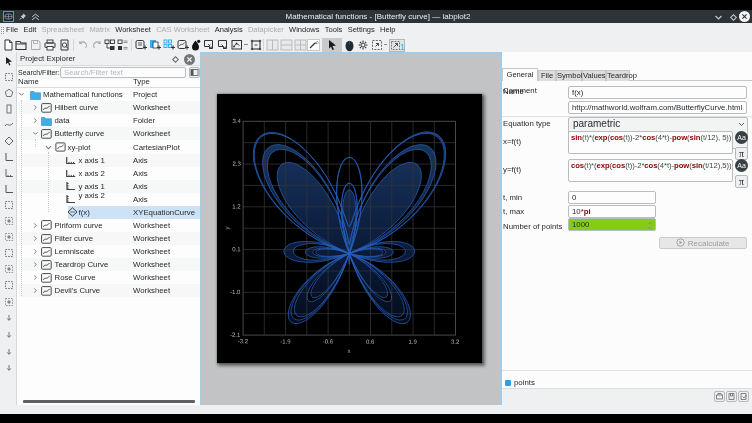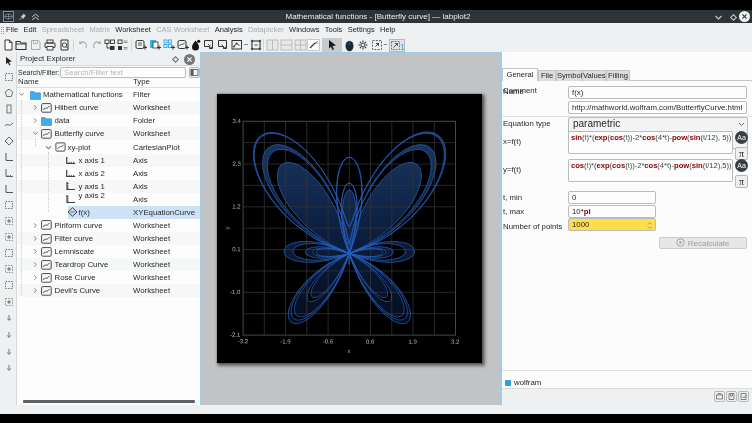--- a/index.html
+++ b/index.html
@@ -387,21 +387,21 @@
     <svg width="7" height="7" viewBox="0 0 7 7">
       <path d="M1.4 2.2 L3.5 4.3 L5.6 2.2" fill="none" stroke="#7d7d7d" stroke-width="1"></path>
     </svg>
   </div>
 <div style="position:absolute;left:29.5px;top:89.7px;width:11px;height:10px">
     <svg width="11" height="10" viewBox="0 0 11 10">
       <path d="M0.5 1.5 h3.4 l1 1.3 h5.6 v6.7 h-10z" fill="#3daee9" stroke="#2c88c6" stroke-width="0.6"></path>
     </svg>
   </div>
 <div class="t" style="position:absolute;left:43.0px;top:88.2px;height:13.1px;line-height:13.1px">Mathematical functions</div>
-<div class="t" style="position:absolute;left:133px;top:88.2px;height:13.1px;line-height:13.1px">Filter</div>
+<div class="t" style="position:absolute;left:133px;top:88.2px;height:13.1px;line-height:13.1px">Project</div>
 <div style="position:absolute;left:18px;top:101.3px;width:182px;height:13.1px;background:#f6f7f7"></div>
 <div style="position:absolute;left:31.5px;top:104.3px;width:7px;height:7px">
     <svg width="7" height="7" viewBox="0 0 7 7">
       <path d="M2.2 1.4 L4.3 3.5 L2.2 5.6" fill="none" stroke="#7d7d7d" stroke-width="1"></path>
     </svg>
   </div>
 <div style="position:absolute;left:41.0px;top:102.8px;width:11px;height:10px">
     <svg width="11" height="10" viewBox="0 0 11 10">
       <rect x="0.6" y="0.6" width="9.6" height="8.6" rx="1" fill="none" stroke="#4a4a4a" stroke-width="1"></rect>
       <path d="M2.5 6.9 C3.8 3 5 7.6 8.5 3" fill="none" stroke="#414141" stroke-width="1"></path>
@@ -641,21 +641,21 @@
     </svg>
 </div>
 
 <div style="position:absolute;left:502px;top:52px;width:250px;height:353px;background:#fcfcfc">
 
  <div style="position:absolute;left:0;top:18px;width:250px;height:11px;border-bottom:1px solid #c4c6c7">
    <div style="position:absolute;left:0px;top:-2px;width:36px;height:13px;background:#fcfcfc;border:1px solid #c4c6c7;border-bottom:none;font-size:7.6px;line-height:12px;text-align:center;color:#232629">General</div>
    <div style="position:absolute;left:36px;top:0px;width:18px;height:11px;background:#dcdddd;border:1px solid #c4c6c7;border-bottom:none;font-size:7.6px;line-height:10px;text-align:center;color:#232629">File</div>
    <div style="position:absolute;left:54px;top:0px;width:26px;height:11px;background:#dcdddd;border:1px solid #c4c6c7;border-bottom:none;font-size:7.6px;line-height:10px;text-align:center;color:#232629">Symbol</div>
    <div style="position:absolute;left:80px;top:0px;width:24px;height:11px;background:#dcdddd;border:1px solid #c4c6c7;border-bottom:none;font-size:7.6px;line-height:10px;text-align:center;color:#232629">Values</div>
-   <div style="position:absolute;left:104px;top:0px;width:24px;height:11px;background:#dcdddd;border:1px solid #c4c6c7;border-bottom:none;font-size:7.6px;line-height:10px;text-align:center;color:#232629">Filling</div>
+   <div style="position:absolute;left:104px;top:0px;width:24px;height:11px;background:#dcdddd;border:1px solid #c4c6c7;border-bottom:none;font-size:7.6px;line-height:10px;text-align:center;color:#232629">Teardrop</div>
  </div>
 </div>
 <div class="lbl" style="left:503px;top:87px">Name</div>
 <div class="inp" style="left:568px;top:86px;width:179px;height:13px">f(x)</div>
 <div class="lbl" style="left:503px;top:86px">Comment</div>
 <div class="inp" style="left:568px;top:100.5px;width:179px;height:13px">http://mathworld.wolfram.com/ButterflyCurve.html</div>
 <div style="position:absolute;left:502px;top:115.5px;width:250px;height:1px;background:#e0e1e2"></div>
 <div class="lbl" style="left:503px;top:118.5px">Equation type</div>
 <div style="position:absolute;left:568px;top:117px;width:180px;height:32px;background:#f2f3f3;border:1px solid #b9bcbe;border-radius:2px;font-size:10px;color:#26292c;line-height:12px;padding-left:4px">parametric
   <svg width="7" height="5" style="position:absolute;right:2px;top:4px">
@@ -668,34 +668,34 @@
 <div style="position:absolute;left:735px;top:146.5px;width:13px;height:13px;background:#eff0f1;border:1px solid #b6b9bb;border-radius:2px;color:#222;font-size:10px;text-align:center;line-height:12px;font-family:'Liberation Serif',serif">π</div>
 <div class="lbl" style="left:503px;top:165px">y=f(t)</div>
 <div style="position:absolute;left:568px;top:158.5px;width:165px;height:23px;background:#fdfdfd;border:1px solid #b9bcbe;border-radius:2px;font-size:7.7px;letter-spacing:-0.07px;padding:1.5px 0 0 2px;white-space:nowrap;overflow:hidden;color:#43474a"><b style="color:#8b0000">cos</b>(<span style="color:#2e7d32">t</span>)*(<b style="color:#8b0000">exp</b>(<b style="color:#8b0000">cos</b>(<span style="color:#2e7d32">t</span>))-2*<b style="color:#8b0000">cos</b>(4*<span style="color:#2e7d32">t</span>)-<b style="color:#8b0000">pow</b>(<b style="color:#8b0000">sin</b>(<span style="color:#2e7d32">t</span>/12),5))</div>
 <div style="position:absolute;left:735px;top:158.5px;width:13px;height:13px;border-radius:50%;background:#3a3f44;color:#fdfdfd;font-size:7px;text-align:center;line-height:13px">Aa</div>
 <div style="position:absolute;left:735px;top:174.5px;width:13px;height:13px;background:#eff0f1;border:1px solid #b6b9bb;border-radius:2px;color:#222;font-size:10px;text-align:center;line-height:12px;font-family:'Liberation Serif',serif">π</div>
 <div class="lbl" style="left:503px;top:192.5px">t, min</div>
 <div class="inp" style="left:568px;top:190.5px;width:88px;height:13px">0</div>
 <div class="lbl" style="left:503px;top:206.5px">t, max</div>
 <div class="inp" style="left:568px;top:204.5px;width:88px;height:13px">10*<b style="color:#8b0000">pi</b></div>
 <div class="lbl" style="left:503px;top:222px">Number of points</div>
-<div class="inp" style="left:568px;top:218px;width:88px;height:13px;background:#fde047">1000
+<div class="inp" style="left:568px;top:218px;width:88px;height:13px;background:#84cc16">1000
  <svg width="6" height="9" style="position:absolute;right:2px;top:1.5px">
       <path d="M1 3.5 L3 1.5 L5 3.5 M1 5.5 L3 7.5 L5 5.5" stroke="#888" fill="none" stroke-width="0.8"></path>
     </svg>
 </div>
 <div style="position:absolute;left:659px;top:236.5px;width:88px;height:12.5px;background:#e6e7e8;border:1px solid #cacbcc;border-radius:2px;font-size:8px;color:#9b9ea1;text-align:center;line-height:11.5px">
  <svg width="9" height="9" style="display:inline-block;vertical-align:-1.5px">
       <circle cx="4.5" cy="4.5" r="3.7" fill="none" stroke="#9b9ea1" stroke-width="0.9"></circle>
       <path d="M3.5 2.8 L6.2 4.5 L3.5 6.2z" fill="#9b9ea1"></path>
     </svg>
  Recalculate</div>
 <div style="position:absolute;left:502px;top:370px;width:250px;height:1px;background:#e0e1e2"></div>
 <div style="position:absolute;left:505px;top:379.5px;width:6px;height:6px;background:#2f9fe0;border-radius:1px"></div>
-<div class="lbl" style="left:514px;top:377.5px">wolfram</div>
+<div class="lbl" style="left:514px;top:377.5px">points</div>
 <div style="position:absolute;left:502px;top:388px;width:250px;height:17px;background:#eff0f1;border-top:1px solid #dcdddd">
   <div style="position:absolute;left:212px;top:2px;width:11px;height:11px;background:#eff0f1;border:1px solid #b6b9bb;border-radius:2px">
       <svg width="9" height="9">
         <path d="M1.5 3 v4 h6 v-4z M3 3 v-1.5 h3 l1.5 1.5" fill="none" stroke="#666" stroke-width="0.8"></path>
       </svg>
     </div>
   <div style="position:absolute;left:224px;top:2px;width:11px;height:11px;background:#eff0f1;border:1px solid #b6b9bb;border-radius:2px">
       <svg width="9" height="9">
         <path d="M2 1.5 h5 v6 h-5z M3.5 1.5 v2.5 h2 v-2.5" fill="none" stroke="#666" stroke-width="0.8"></path>
       </svg>

